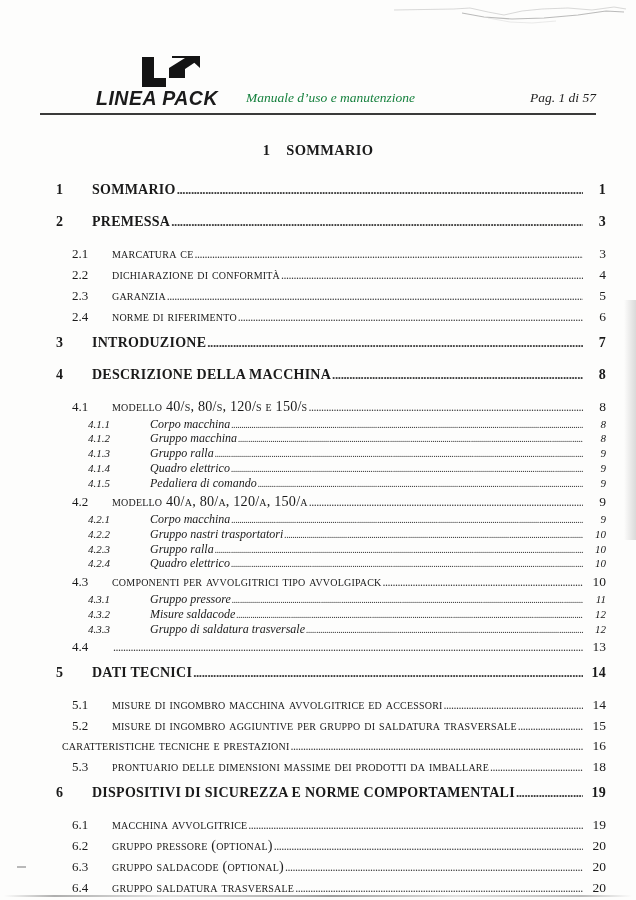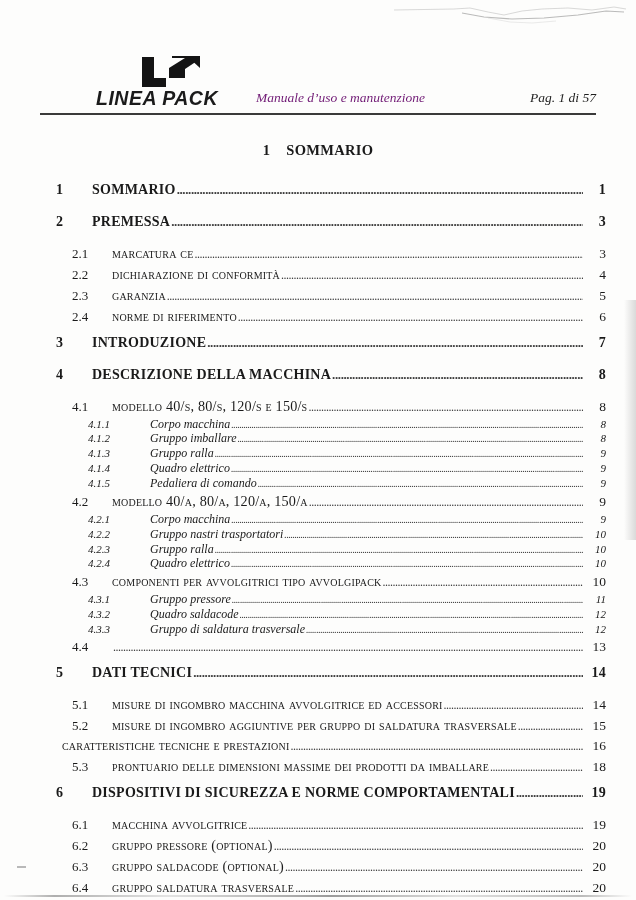--- a/index.html
+++ b/index.html
@@ -93,25 +93,25 @@
     font-style: italic;
     font-size: 19.5px;
     letter-spacing: 0.5px;
     color: #1b1b1b;
     white-space: nowrap;
     transform: scaleY(1.06);
     transform-origin: left top;
   }
   .header-center {
     position: absolute;
-    left: 216px;
+    left: 206px;
     top: 34px;
     font-style: italic;
     font-size: 13.5px;
-    color: #701a75;
+    color: #15803d;
     white-space: nowrap;
   }
   .header-right {
     position: absolute;
     right: 0;
     top: 34px;
     font-style: italic;
     font-size: 13.5px;
     color: #1f1f1f;
     white-space: nowrap;
@@ -309,21 +309,21 @@
         <span class="toc-page">8</span>
       </div>
       <div class="toc-row lvl3">
         <span class="toc-num">4.1.1</span>
         <span class="toc-label">Corpo macchina</span>
         <span class="toc-dots">............................................................................................................................................................................................................................................................................................................</span>
         <span class="toc-page">8</span>
       </div>
       <div class="toc-row lvl3">
         <span class="toc-num">4.1.2</span>
-        <span class="toc-label">Gruppo imballare</span>
+        <span class="toc-label">Gruppo macchina</span>
         <span class="toc-dots">............................................................................................................................................................................................................................................................................................................</span>
         <span class="toc-page">8</span>
       </div>
       <div class="toc-row lvl3">
         <span class="toc-num">4.1.3</span>
         <span class="toc-label">Gruppo ralla</span>
         <span class="toc-dots">............................................................................................................................................................................................................................................................................................................</span>
         <span class="toc-page">9</span>
       </div>
       <div class="toc-row lvl3">
@@ -375,21 +375,21 @@
         <span class="toc-page">10</span>
       </div>
       <div class="toc-row lvl3">
         <span class="toc-num">4.3.1</span>
         <span class="toc-label">Gruppo pressore</span>
         <span class="toc-dots">............................................................................................................................................................................................................................................................................................................</span>
         <span class="toc-page">11</span>
       </div>
       <div class="toc-row lvl3">
         <span class="toc-num">4.3.2</span>
-        <span class="toc-label">Quadro saldacode</span>
+        <span class="toc-label">Misure saldacode</span>
         <span class="toc-dots">............................................................................................................................................................................................................................................................................................................</span>
         <span class="toc-page">12</span>
       </div>
       <div class="toc-row lvl3">
         <span class="toc-num">4.3.3</span>
         <span class="toc-label">Gruppo di saldatura trasversale</span>
         <span class="toc-dots">............................................................................................................................................................................................................................................................................................................</span>
         <span class="toc-page">12</span>
       </div>
       <div class="toc-row lvl2">

